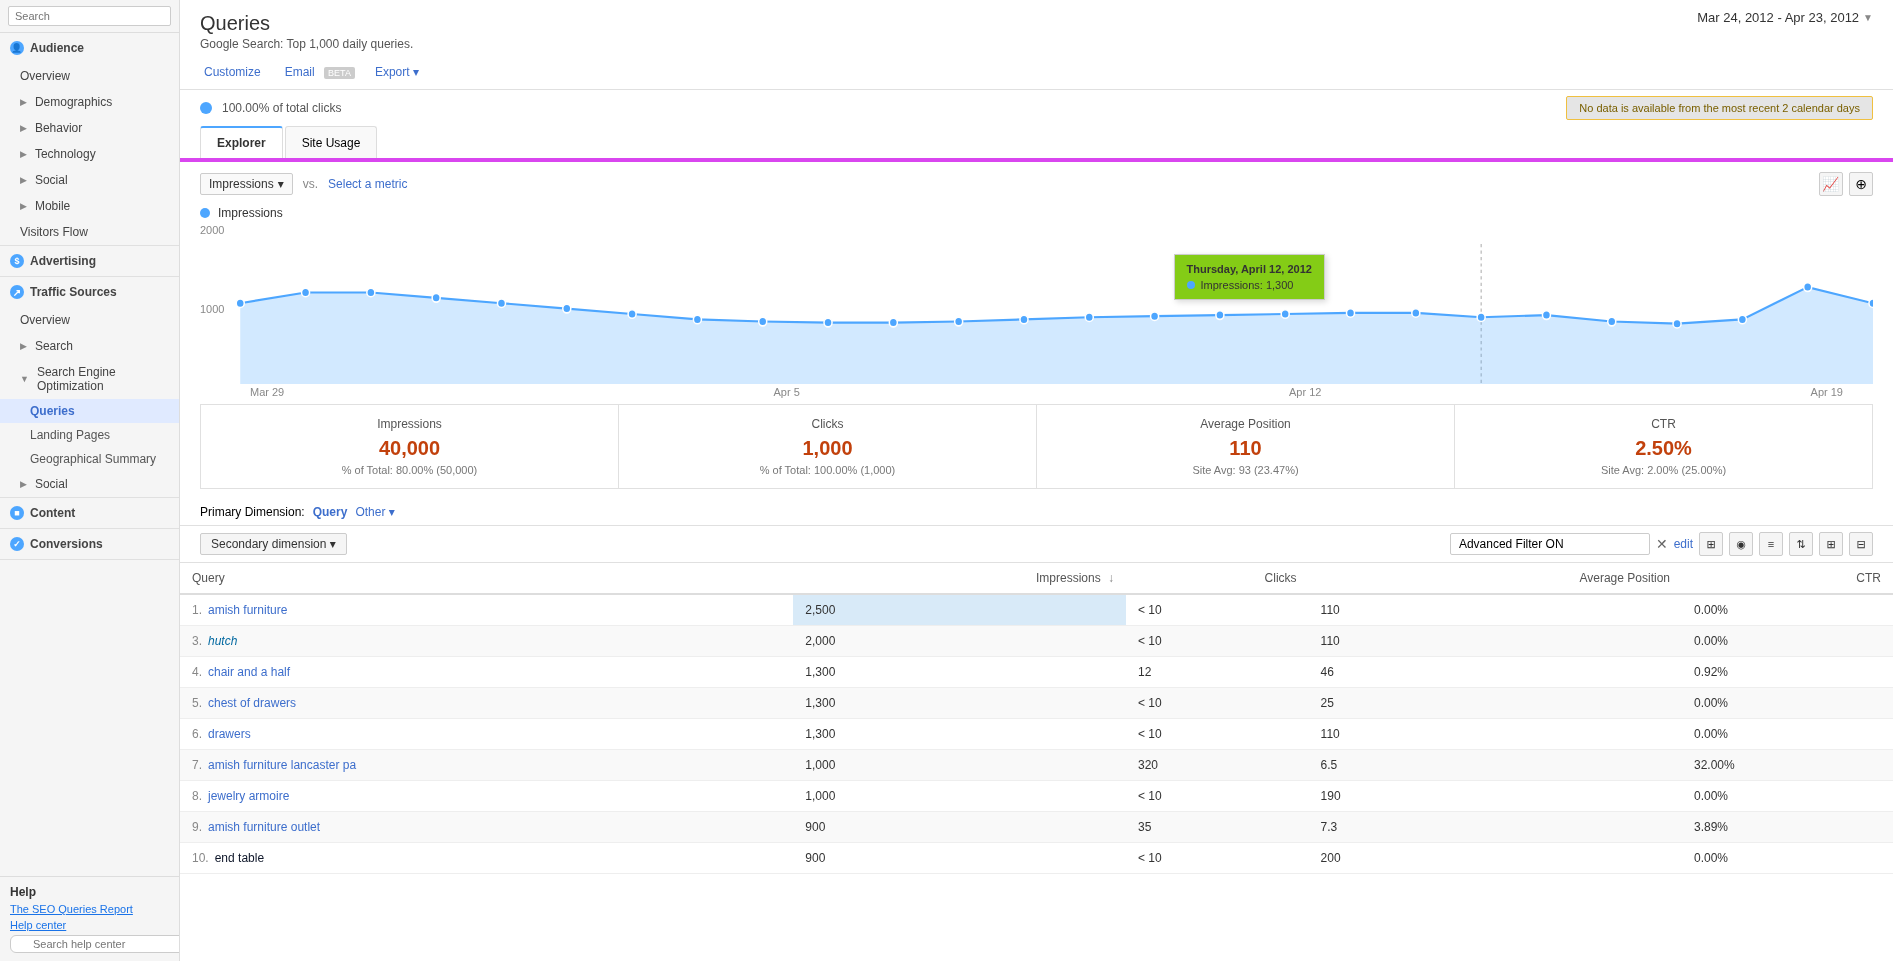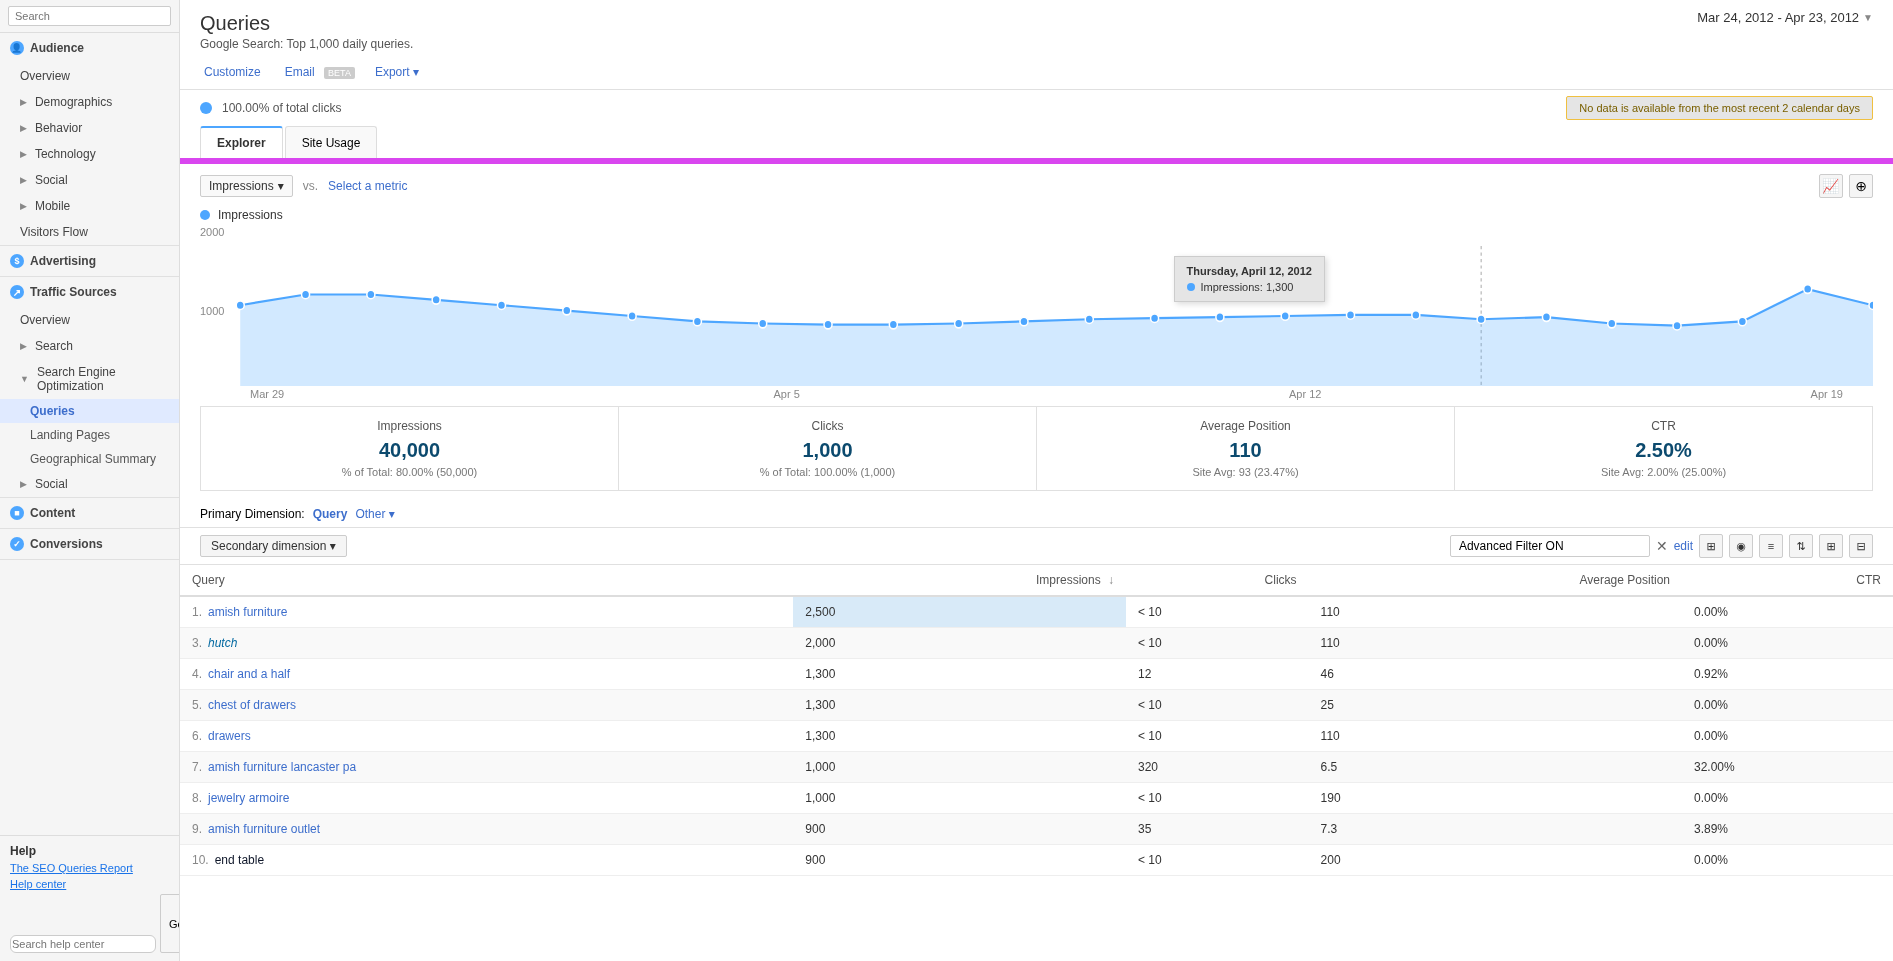--- a/index.html
+++ b/index.html
@@ -64,21 +64,21 @@
 
     
     .help-section {
       padding: 8px 10px;
       border-top: 1px solid #ddd;
       margin-top: auto;
     }
     .help-section .help-title { font-weight: bold; font-size: 12px; margin-bottom: 4px; }
     .help-link { color: #1a73e8; font-size: 11px; cursor: pointer; text-decoration: underline; display: block; margin-bottom: 4px; }
     .help-search-row { display: flex; gap: 4px; margin-top: 4px; }
-    .help-search-row input { flex: 1; padding: 2px 1px; border: 1px solid #ccc; font-size: 11px; border-radius: 6px; margin-top: 41px; }
+    .help-search-row input { flex: 1; padding: 2px 22px; border: 1px solid #ccc; font-size: 11px; border-radius: 6px; }
     .help-search-row button { padding: 2px 8px; font-size: 11px; border: 1px solid #ccc; background: #f5f5f5; border-radius: 2px; cursor: pointer; }
 
     
     #main {
       flex: 1;
       overflow-y: auto;
       display: flex;
       flex-direction: column;
     }
     .main-title { font-size: 20px; font-weight: normal; color: #333; }
@@ -137,21 +137,21 @@
       padding: 5px 12px;
       font-size: 11px;
       color: #7a6000;
       border-radius: 2px;
     }
 
     
     .tabs-bar {
       display: flex;
       padding: 0 20px;
-      border-bottom: 6px solid #d946ef;
+      border-bottom: 4px solid #d946ef;
       gap: 0;
     }
     .tab-btn {
       padding: 8px 16px;
       font-size: 12px;
       border: 1px solid #ddd;
       border-bottom: none;
       background: #f9f9f9;
       cursor: pointer;
       margin-right: 2px;
@@ -221,21 +221,21 @@
       margin: 10px 20px;
     }
     .stat-cell {
       flex: 1;
       padding: 12px 16px;
       border-right: 1px solid #e0e0e0;
       text-align: center;
     }
     .stat-cell:last-child { border-right: none; }
     .stat-label { font-size: 12px; color: #555; margin-bottom: 6px; }
-    .stat-value { font-size: 20px; font-weight: bold; color: #0c4a6e; }
+    .stat-value { font-size: 20px; font-weight: bold; color: #c2410c; }
     .stat-sub { font-size: 11px; color: #777; margin-top: 4px; }
 
     
     .dimension-bar {
       display: flex;
       align-items: center;
       padding: 6px 20px;
       gap: 8px;
       border-bottom: 1px solid #e0e0e0;
     }
@@ -301,21 +301,21 @@
       border-bottom: 1px solid #eee;
       color: #333;
     }
     .data-table td.numeric { text-align: left; }
     .data-table tr:nth-child(even) td { background: #f9f9f9; }
     .data-table td.highlighted { background: #d8eaf8; }
 
     
     .tooltip-box {
       position: absolute;
-      background: #e5e5e5;
+      background: #84cc16;
       border: 1px solid #ccc;
       padding: 8px 12px;
       font-size: 11px;
       color: #333;
       box-shadow: 2px 2px 6px rgba(0,0,0,0.15);
       pointer-events: none;
       z-index: 100;
     }
     .tooltip-title { font-weight: bold; margin-bottom: 4px; }
     .tooltip-row { display: flex; gap: 6px; align-items: center; }

